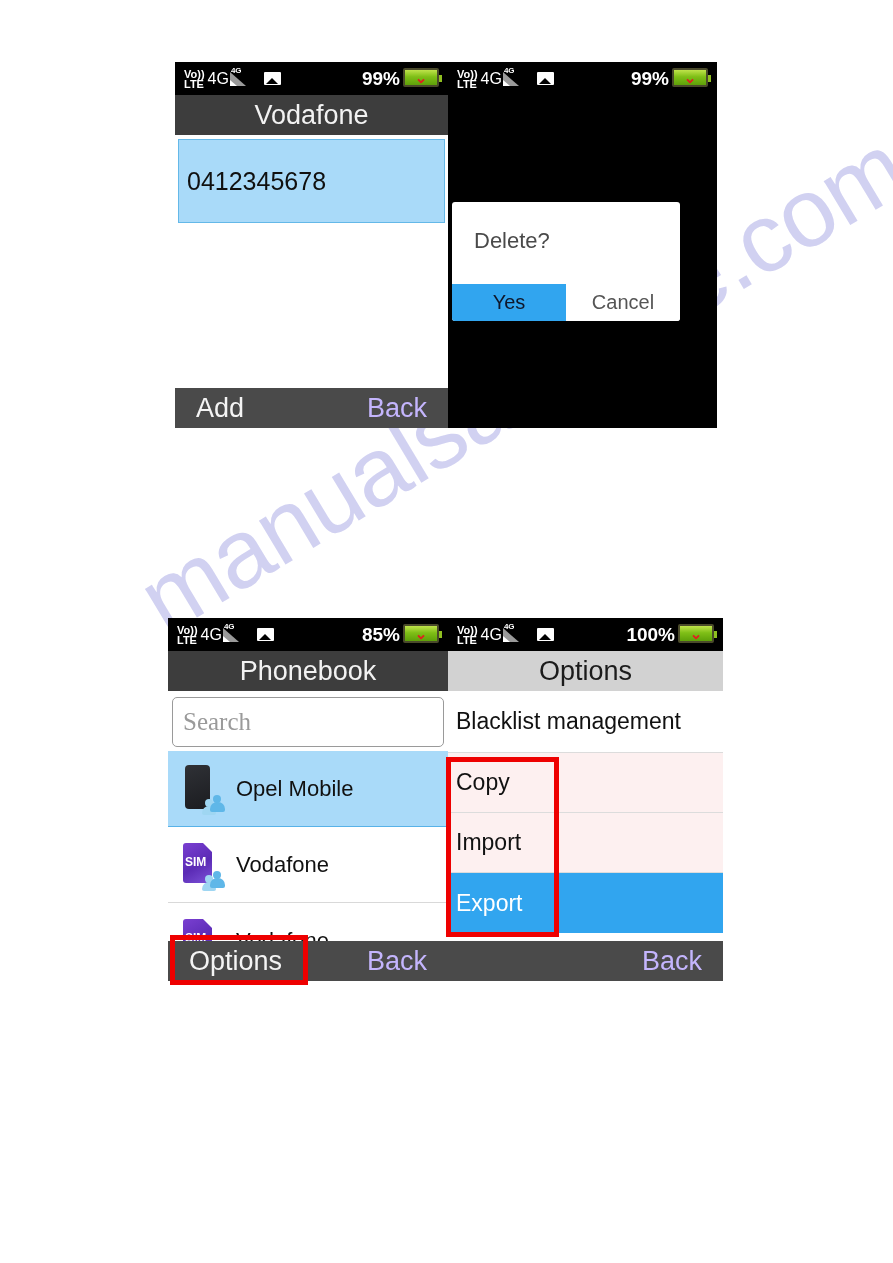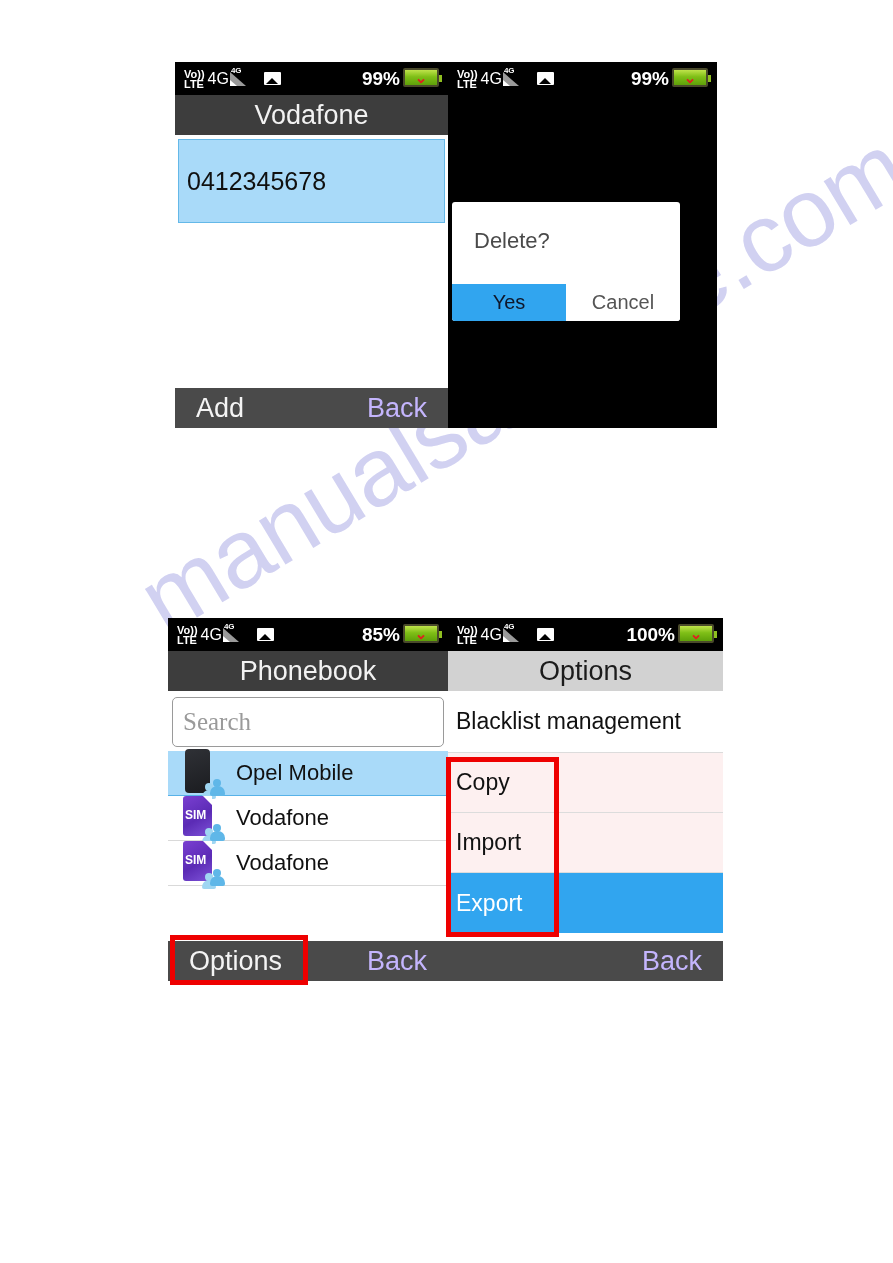--- a/index.html
+++ b/index.html
@@ -191,21 +191,21 @@
   .footer .fright {
     color: #c4b5fd;
     font-size: 27px;
     margin-left: auto;
     padding-right: 21px;
     font-family: "Liberation Sans", sans-serif;
   }
 
   
   .row {
-    height: 45px;
+    height: 76px;
     display: flex;
     align-items: center;
     padding-left: 8px;
     box-sizing: border-box;
     border-bottom: 1px solid #d9d9d9;
     background: #ffffff;
     color: #111111;
     font-size: 22px;
     font-family: "Liberation Sans", sans-serif;
   }

